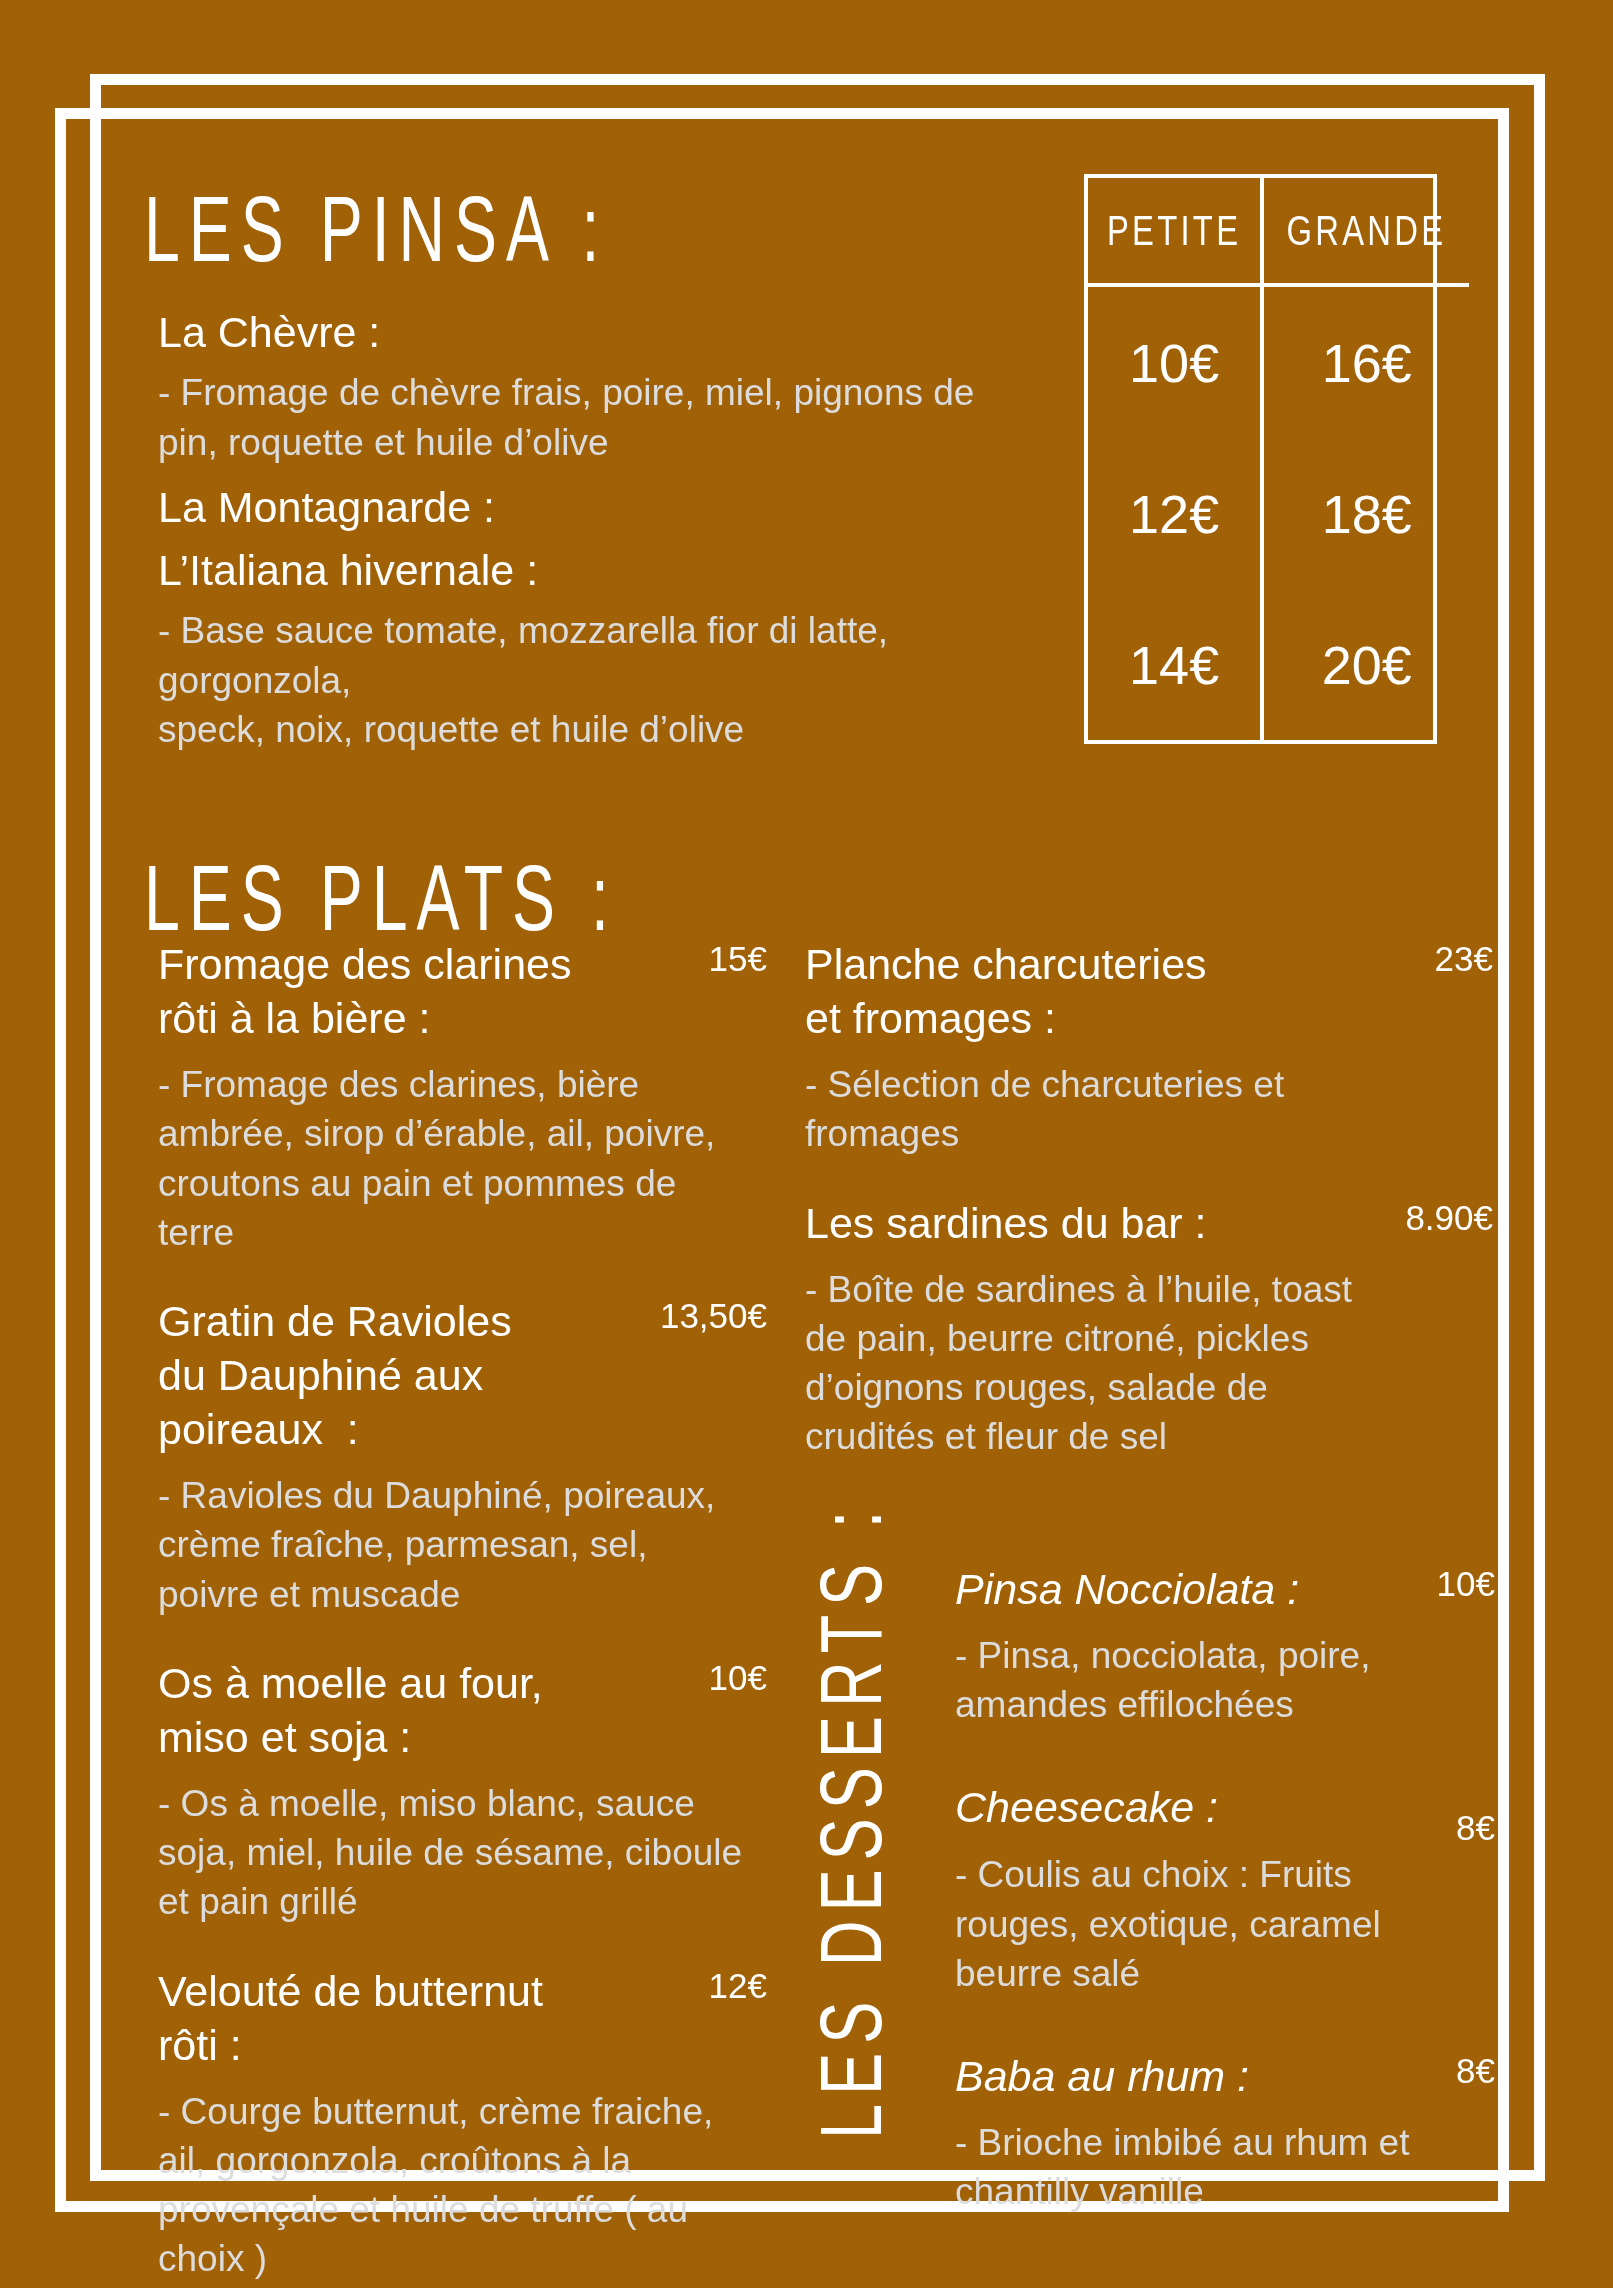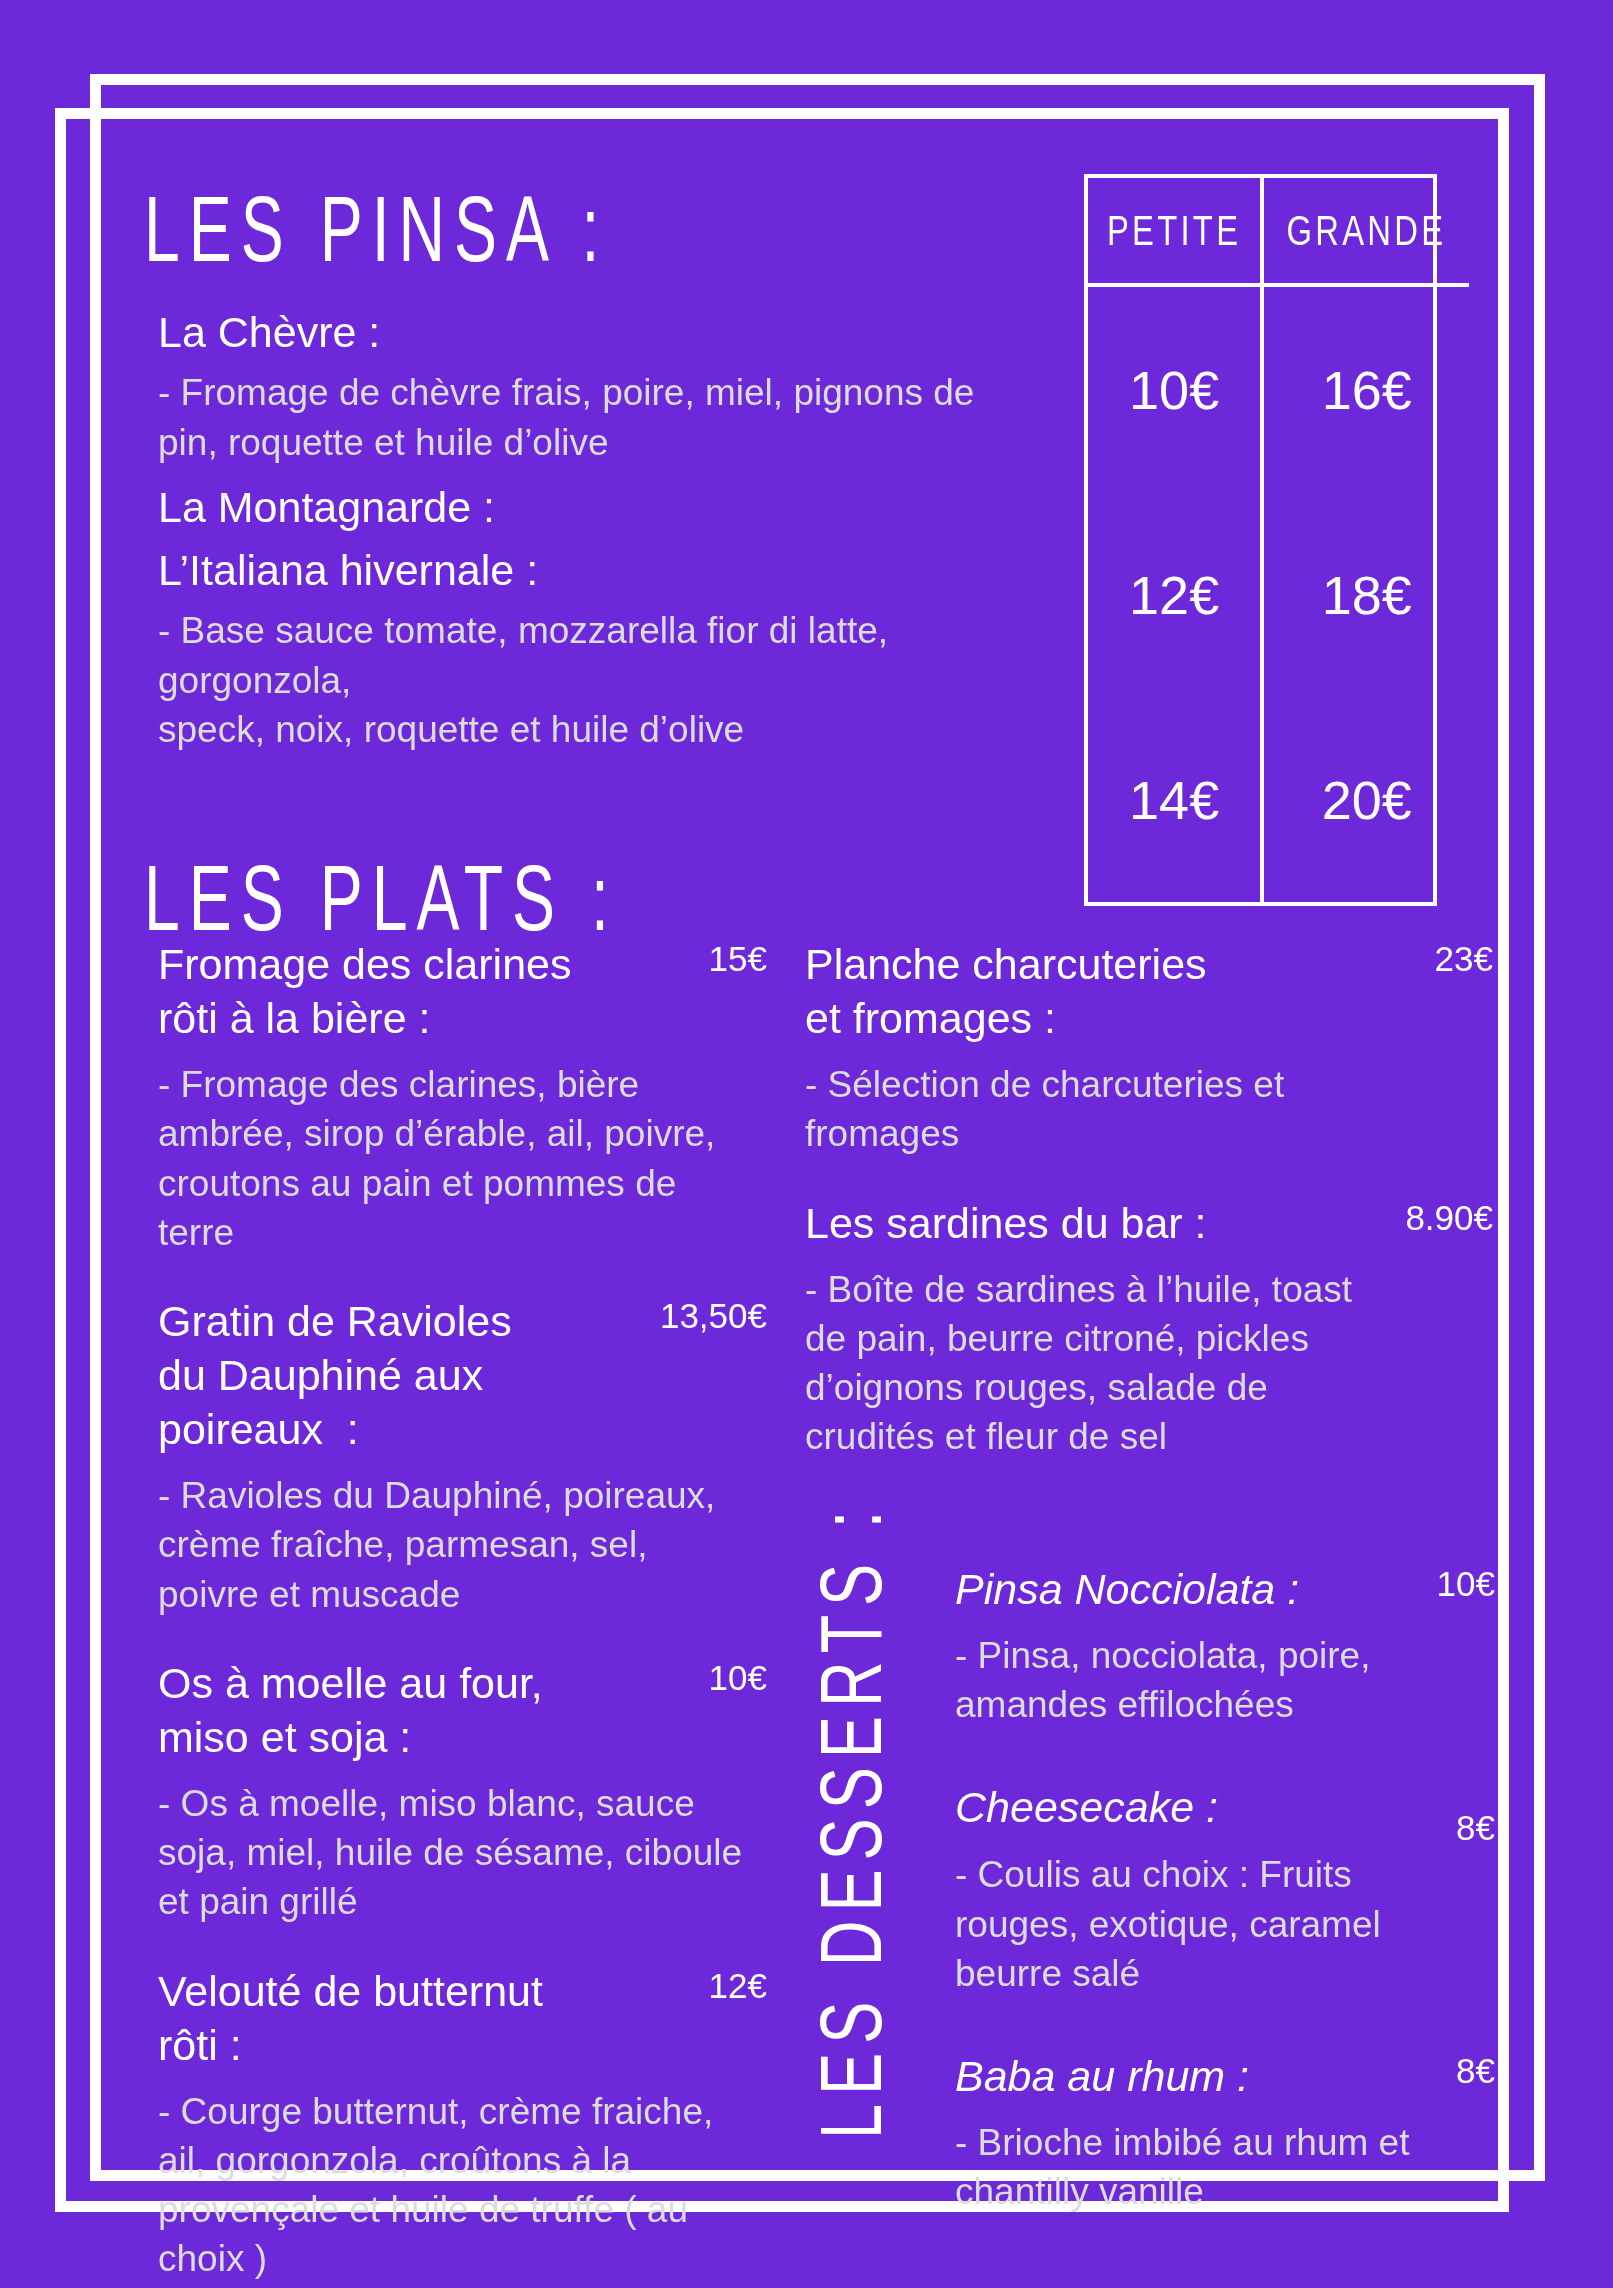--- a/index.html
+++ b/index.html
@@ -1,19 +1,19 @@
 <!DOCTYPE html>
 <html style="font-size:14.8px"><head>
 <meta charset="utf-8">
 <style>
   html,body{margin:0;padding:0;background:#141416;}
   #canvas{
     position:relative;
     width:1613px;height:2289px;
-    background:#6d28d9;
+    background:#a16207;
     overflow:hidden;
     font-family:"Liberation Sans", sans-serif;
     color:#ffffff;
     -webkit-font-smoothing:antialiased;
   }
   
   .frame{position:absolute;border:11px solid #ffffff;box-sizing:border-box;}
   .frame-a{left:90px;top:74px;width:1455px;height:2107px;}
   .frame-b{left:55px;top:108px;width:1454px;height:2104px;}
 
@@ -27,21 +27,21 @@
     white-space:nowrap;
   }
   .section-heading{
     position:absolute;
     font-size:92px;
     line-height:1.05;
   }
 
   
   .price-table{
-    position:absolute;left:1084px;top:174px;width:353px;height:732px;
+    position:absolute;left:1084px;top:174px;width:353px;height:570px;
     border:4.6px solid #ffffff;box-sizing:border-box;
     display:grid;
     grid-template-columns:1fr 1fr;
     grid-template-rows:109px 1fr 1fr 1fr;
   }
   .pt-cell{
     display:flex;align-items:center;justify-content:center;
     box-sizing:border-box;
   }
   .pt-col-left{border-right:4.6px solid #ffffff;}

